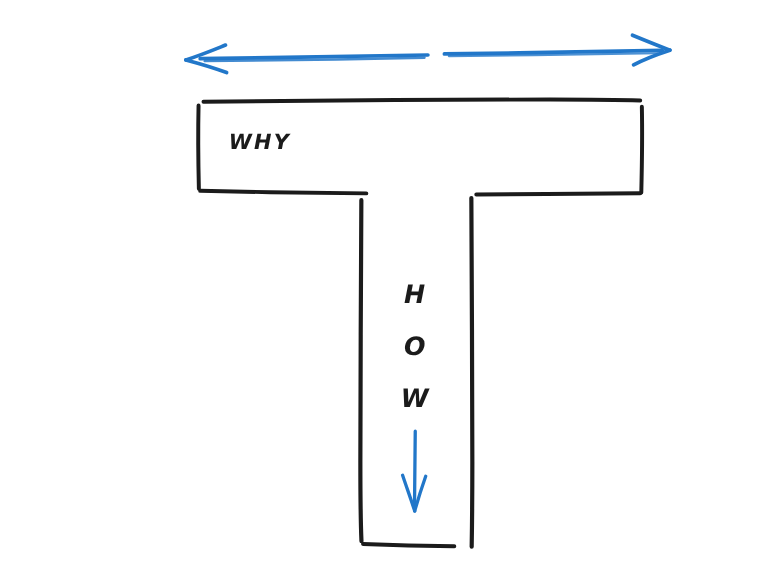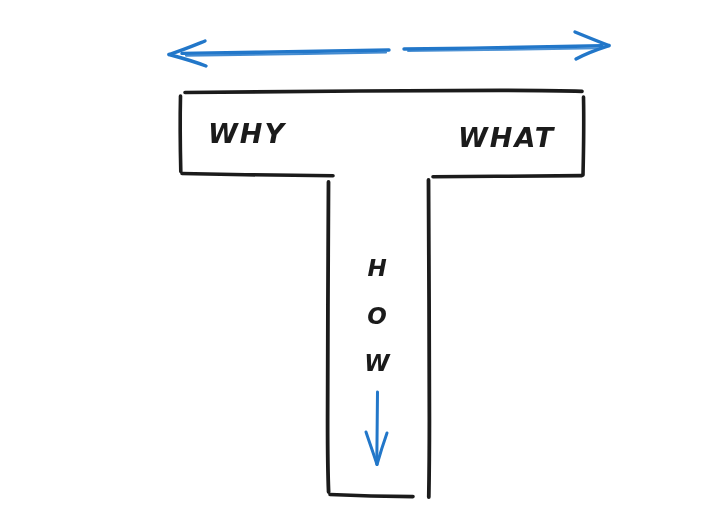--- a/index.html
+++ b/index.html
@@ -28,21 +28,21 @@
     font-weight: 700;
     font-style: italic;
     color: #1b1b1b;
     letter-spacing: 2px;
     white-space: nowrap;
     user-select: none;
   }
   #label-why {
     left: 208px;
     top: 118px;
-    font-size: 27px;
+    font-size: 19px;
   }
   #label-what {
     left: 458px;
     top: 122px;
     font-size: 27px;
   }
   .how-letter {
     position: absolute;
     left: 362px;
     width: 30px;
@@ -97,19 +97,18 @@
 
     <g>
       <path d="M 377.5 392 C 377.2 418 377 442 376.8 463" fill="none" stroke="#2277c9" stroke-width="3.0" stroke-linecap="round"></path>
       <path d="M 366 432 C 370 444 374 455 377 464.5" fill="none" stroke="#2277c9" stroke-width="3.0" stroke-linecap="round"></path>
       <path d="M 377 464.5 C 380 454 383.5 443 387 433" fill="none" stroke="#2277c9" stroke-width="3.0" stroke-linecap="round"></path>
     </g>
   </svg>
 
   <div class="hand-label" id="label-why">WHY</div>
 
-  <div class="hand-label" id="label-what">WHAT</div>
 
   <div class="how-letter" id="how-letter-0">H</div>
   <div class="how-letter" id="how-letter-1">O</div>
   <div class="how-letter" id="how-letter-2">W</div>
 
 </div>
 
 </body></html>

